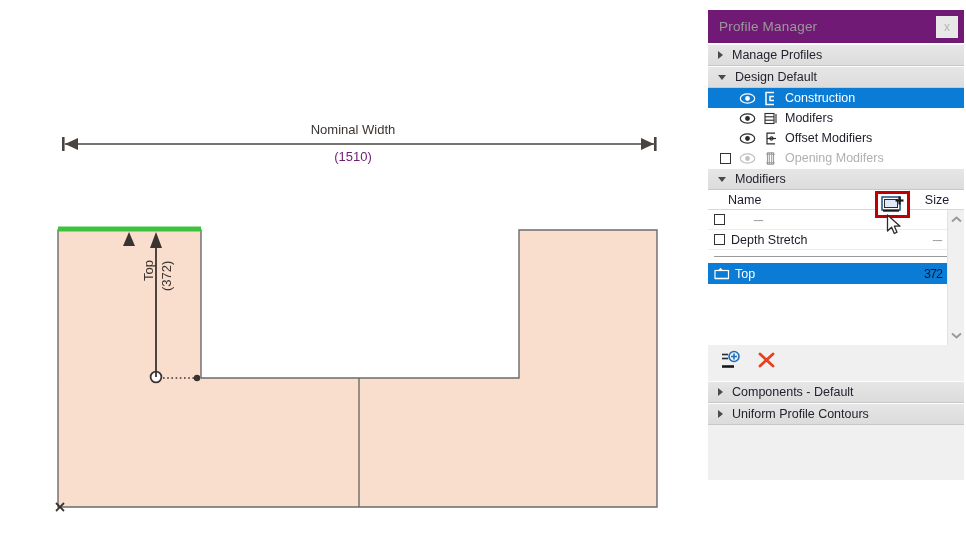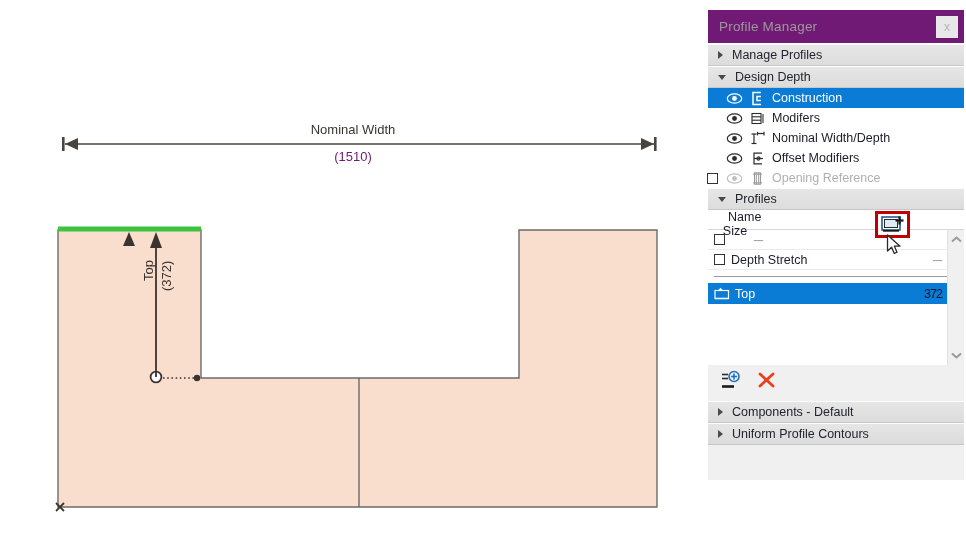--- a/index.html
+++ b/index.html
@@ -47,40 +47,39 @@
     font-size: 12.5px; color:#23232f; cursor: default;
   }
   .tri { width:0; height:0; }
   .tri.right { border-left: 5.5px solid #4a4a4a; border-top: 4px solid transparent; border-bottom: 4px solid transparent; }
   .tri.down  { border-top: 5.5px solid #4a4a4a; border-left: 4px solid transparent; border-right: 4px solid transparent; }
 
   
   .layer-list { background:#ffffff; }
   .layer-row {
     height: 20px; display:flex; align-items:center; gap: 6px;
-    font-size: 12.5px; color:#1c1c28; cursor: default;
+    padding-left: 13px; font-size: 12.5px; color:#1c1c28; cursor: default;
   }
   .layer-row.selected { background: #0a7cd5; color:#ffffff; }
   .layer-row.dim { color:#b0b0b0; }
   .layer-row .cbox {
     width: 11px; height: 11px; border:1px solid #333; background:#fff;
     margin-left: -1px; margin-right: 2px; flex: none;
   }
   .layer-row .cbox.hidden-box { border-color: transparent; background: transparent; }
   .eye { flex:none; width:17px; height:13px; }
   .lyricon { flex:none; width:17px; height:15px; }
   .layer-label { white-space: nowrap; }
 
   
   .mod-wrap { background:#ffffff; position:relative; height: 155px; }
   .mod-header {
-    display:flex; height: 20px; align-items:flex-start;
+    display:flex; height: 20px; align-items:center;
     border-bottom: 1px solid #d8d8d8; background:#fff;
     font-size: 12.5px;
-    flex-direction: column;
   }
   .mod-header .c-name { flex:1; padding-left: 20px; }
   .mod-header .c-sep { width:1px; align-self:stretch; background:#dcdcdc; }
   .mod-header .c-size { width: 54px; text-align:center; }
   .mod-row {
     display:flex; align-items:center; height: 20px;
     border-bottom: 1px solid #ececec; font-size:12.5px;
   }
   .mod-row .mcbox {
     width: 11px; height: 11px; border:1px solid #333; background:#fff;
@@ -184,21 +183,21 @@
       <div class="closebtn">x</div>
     </div>
 
     <div class="section-head">
       <span class="tri right"></span>
       <span>Manage Profiles</span>
     </div>
 
     <div class="section-head">
       <span class="tri down"></span>
-      <span>Design Depth</span>
+      <span>Design Default</span>
     </div>
 
     <div class="layer-list">
 
       <div class="layer-row selected">
         <span class="cbox hidden-box"></span>
         <svg class="eye" viewBox="0 0 17 13">
           <ellipse cx="8.5" cy="6.5" rx="7.2" ry="4.6" fill="none" stroke="#ffffff" stroke-width="1.2"></ellipse>
           <circle cx="8.5" cy="6.5" r="2.4" fill="#ffffff"></circle>
         </svg>
@@ -218,36 +217,20 @@
         <svg class="lyricon" viewBox="0 0 17 15">
           <rect x="3" y="2.5" width="9" height="10" fill="none" stroke="#2b2b2b" stroke-width="1.1"></rect>
           <line x1="3" y1="5.8" x2="12" y2="5.8" stroke="#2b2b2b" stroke-width="1.1"></line>
           <line x1="3" y1="9.2" x2="12" y2="9.2" stroke="#2b2b2b" stroke-width="1.1"></line>
           <line x1="14" y1="3" x2="14" y2="12" stroke="#2b2b2b" stroke-width="1.1"></line>
         </svg>
         <span class="layer-label">Modifers</span>
       </div>
 
 
-      <div class="layer-row">
-        <span class="cbox hidden-box"></span>
-        <svg class="eye" viewBox="0 0 17 13">
-          <ellipse cx="8.5" cy="6.5" rx="7.2" ry="4.6" fill="none" stroke="#2b2b2b" stroke-width="1.2"></ellipse>
-          <circle cx="8.5" cy="6.5" r="2.4" fill="#2b2b2b"></circle>
-        </svg>
-        <svg class="lyricon" viewBox="0 0 17 15">
-          <line x1="5" y1="3" x2="5" y2="12.5" stroke="#2b2b2b" stroke-width="1.2"></line>
-          <line x1="2.5" y1="12.5" x2="7.5" y2="12.5" stroke="#2b2b2b" stroke-width="1.2"></line>
-          <line x1="2.5" y1="3" x2="7.5" y2="3" stroke="#2b2b2b" stroke-width="1.2"></line>
-          <line x1="8.5" y1="2.5" x2="15" y2="2.5" stroke="#2b2b2b" stroke-width="1.2"></line>
-          <line x1="8.5" y1="0.8" x2="8.5" y2="4.4" stroke="#2b2b2b" stroke-width="1.2"></line>
-          <line x1="15" y1="0.8" x2="15" y2="4.4" stroke="#2b2b2b" stroke-width="1.2"></line>
-        </svg>
-        <span class="layer-label">Nominal Width/Depth</span>
-      </div>
 
       <div class="layer-row">
         <span class="cbox hidden-box"></span>
         <svg class="eye" viewBox="0 0 17 13">
           <ellipse cx="8.5" cy="6.5" rx="7.2" ry="4.6" fill="none" stroke="#2b2b2b" stroke-width="1.2"></ellipse>
           <circle cx="8.5" cy="6.5" r="2.4" fill="#2b2b2b"></circle>
         </svg>
         <svg class="lyricon" viewBox="0 0 17 15">
           <path d="M13 2.2 H5 V12.8 H13" fill="none" stroke="#2b2b2b" stroke-width="1.2"></path>
           <line x1="5" y1="7.5" x2="14" y2="7.5" stroke="#2b2b2b" stroke-width="1.2"></line>
@@ -262,27 +245,27 @@
           <ellipse cx="8.5" cy="6.5" rx="7.2" ry="4.6" fill="none" stroke="#c0c0c0" stroke-width="1.2"></ellipse>
           <circle cx="8.5" cy="6.5" r="2.4" fill="#c0c0c0"></circle>
         </svg>
         <svg class="lyricon" viewBox="0 0 17 15">
           <rect x="5.5" y="1.8" width="6" height="11.4" fill="none" stroke="#9a9a9a" stroke-width="1.1"></rect>
           <line x1="7.3" y1="1.8" x2="7.3" y2="13.2" stroke="#9a9a9a" stroke-width="1"></line>
           <line x1="9.7" y1="1.8" x2="9.7" y2="13.2" stroke="#9a9a9a" stroke-width="1"></line>
           <line x1="4" y1="3.2" x2="13" y2="3.2" stroke="#9a9a9a" stroke-width="1"></line>
           <line x1="4" y1="11.8" x2="13" y2="11.8" stroke="#9a9a9a" stroke-width="1"></line>
         </svg>
-        <span class="layer-label">Opening Reference</span>
+        <span class="layer-label">Opening Modifers</span>
       </div>
     </div>
 
     <div class="section-head">
       <span class="tri down"></span>
-      <span>Profiles</span>
+      <span>Modifiers</span>
     </div>
 
     <div class="mod-wrap">
 
       <div class="mod-header">
         <span class="c-name">Name</span>
         <span class="c-sep"></span>
         <span class="c-size">Size</span>
       </div>
 

